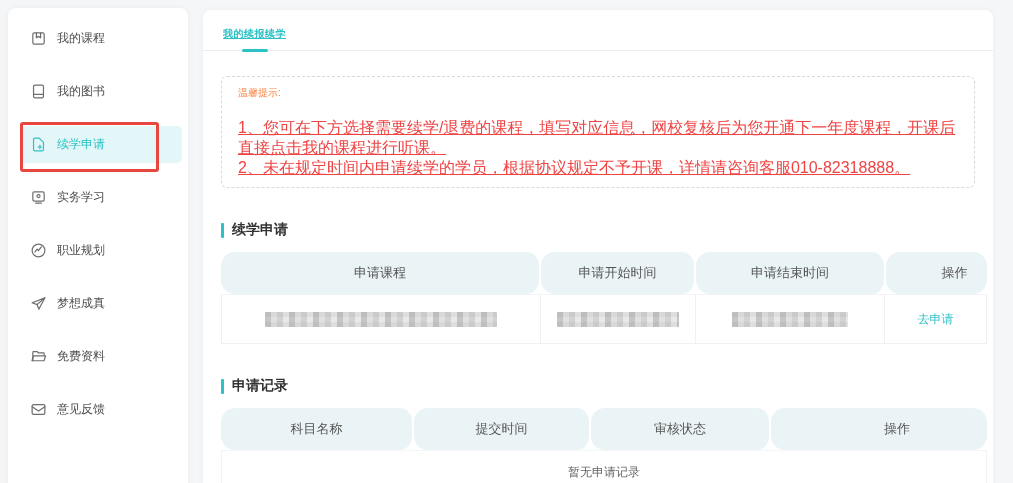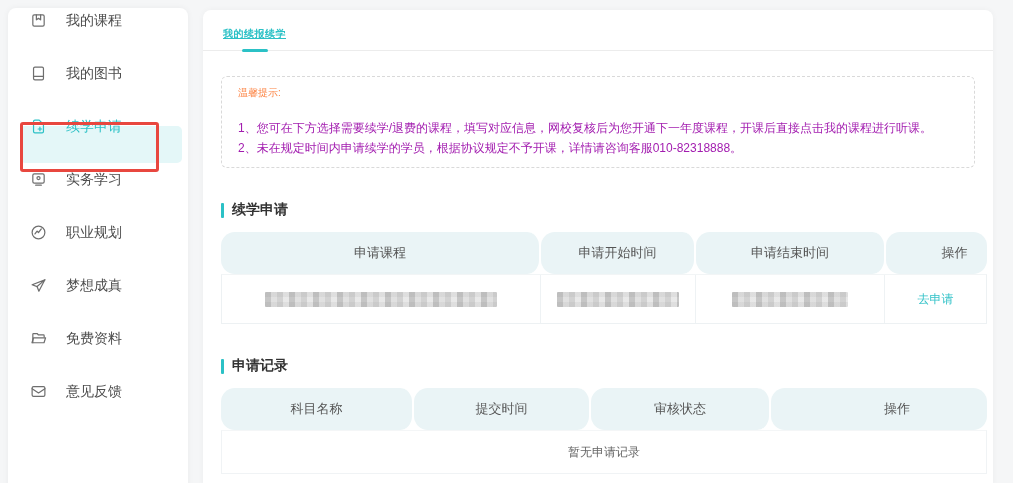--- a/index.html
+++ b/index.html
@@ -12,23 +12,23 @@
   }
   
   .sidebar {
     position:absolute; left:8px; top:8px; width:180px; height:490px;
     background:#fff; border-radius:8px;
     box-shadow:0 0 6px rgba(0,0,0,.05);
     padding-top:4px;
   }
   .side-item {
     position:relative;
-    height:53px; display:flex; align-items:flex-start; gap:19px;
+    height:53px; display:flex; align-items:center; gap:10px;
     margin:0 10px 0 14px; padding-left:8px;
-    font-size:14px; color:#4d4d4d; cursor:pointer;
+    font-size:12px; color:#4d4d4d; cursor:pointer;
     z-index:1;
   }
   .side-item .icn { width:17px; height:17px; display:flex; align-items:center; flex:none; }
   .side-item .icn svg { width:17px; height:17px; stroke:#6e6e6e; fill:none; stroke-width:1.7; stroke-linecap:round; stroke-linejoin:round; }
   .side-item.active { color:#2bc1c6; }
   .side-item.active .icn svg { stroke:#2bc1c6; }
   .side-item.active::before {
     content:""; position:absolute; left:-2px; right:-4px; top:8px; bottom:8px;
     background:#e4f7f8; border-radius:5px; z-index:-1;
   }
@@ -47,21 +47,21 @@
   .page-title { display:inline-block; font-size:10px; font-weight:bold; color:#2bc1c6; letter-spacing:.5px;text-decoration:underline; }
   .page-title::after {
     content:""; display:block; width:26px; height:3px; border-radius:2px;
     background:#2bc1c6; margin:8px auto -2px;
   }
   .tips-box {
     margin:25px 18px 0; border:1px dashed #d9d9d9; border-radius:6px;
     padding:9px 16px 9px;
   }
   .tips-title { color:#fc8546; font-weight:normal; font-size:10px; margin-bottom:18px; }
-  .tips-line { color:#a21caf; font-size:12px; line-height:20px; }
+  .tips-line { color:#ef4444; font-size:16px; line-height:20px;text-decoration:underline; }
   .section-title {
     display:flex; align-items:center; gap:8px;
     margin:33px 18px 13px; font-size:14px; font-weight:bold; color:#333;
   }
   .section-title .bar { width:3px; height:15px; background:#2bc1c6; border-radius:1px; }
   
   .tbl { margin:0 6px 0 18px; }
   .t1 { --c1:41.8fr; --c2:20.2fr; --c3:24.8fr; --c4:13.2fr; }
   .t2 { --c1:25.2fr; --c2:23.1fr; --c3:23.5fr; --c4:28.2fr; }
   .tbl-head, .tbl-row { display:grid; grid-template-columns:var(--c1) var(--c2) var(--c3) var(--c4); }

